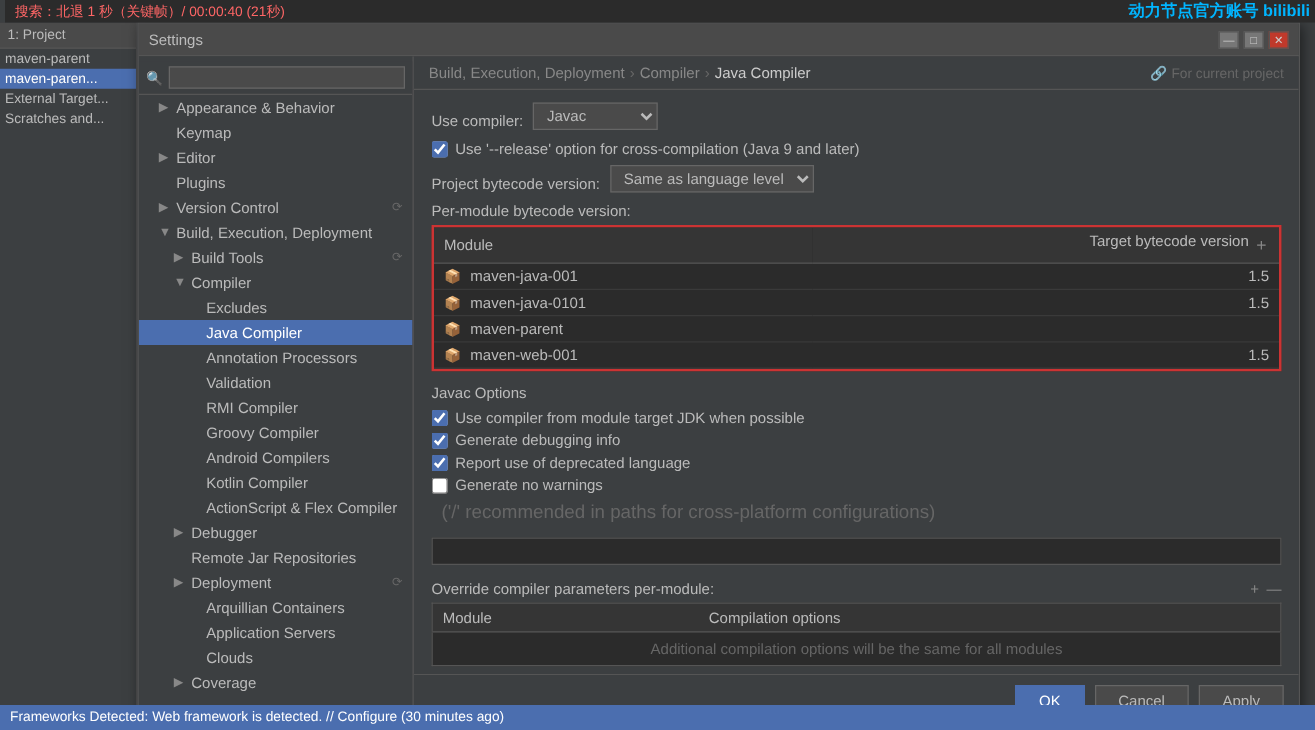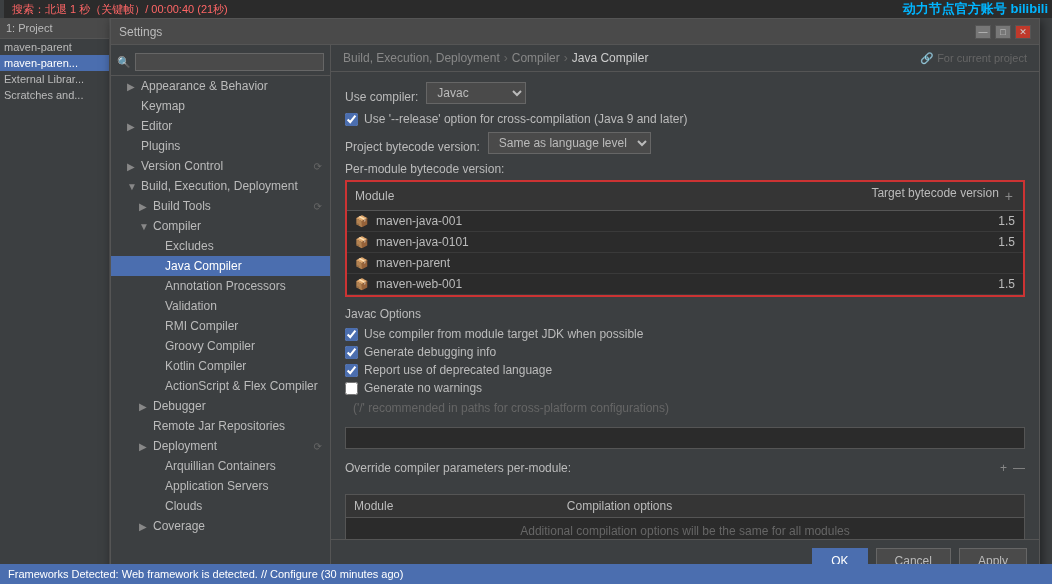--- a/index.html
+++ b/index.html
@@ -252,34 +252,34 @@
       color: #bbb;
       padding: 3px 6px;
       width: 100%;
       font-size: 12px;
       margin-top: 4px;
       margin-bottom: 8px;
     }
 
     .hint-text {
       color: #666;
-      font-size: 12px;
+      font-size: 15px;
       margin-left: 8px;
     }
 
     
     .override-section {
       margin-top: 4px;
     }
     .override-header {
       display: flex;
       align-items: center;
       font-size: 12px;
       color: #bbb;
-      margin-bottom: 19px;
+      margin-bottom: 4px;
     }
     .override-table {
       width: 100%;
       border-collapse: collapse;
       background: #2b2b2b;
       border: 1px solid #555;
     }
     .override-table th {
       background: #353535;
       color: #bbb;
@@ -394,21 +394,21 @@
 
 <div class="top-bar-outer">
   <span class="top-label">搜索：北退 1 秒（关键帧）/ 00:00:40 (21秒)</span>
   <span class="bilibili-tag">动力节点官方账号 bilibili</span>
 </div>
 
 <div class="project-panel">
   <div class="project-panel-title">1: Project</div>
   <div class="project-tree-item">maven-parent</div>
   <div class="project-tree-item selected">maven-paren...</div>
-  <div class="project-tree-item">External Librar...</div>
+  <div class="project-tree-item">External Target...</div>
   <div class="project-tree-item">Scratches and...</div>
 </div>
 
 <div class="window">
 
   <div class="title-bar">
     <span>Settings</span>
     <div class="title-bar-controls">
       <div class="title-btn">—</div>
       <div class="title-btn">□</div>
@@ -475,20 +475,24 @@
         <span class="tree-arrow">&nbsp;</span>
         <span>Validation</span>
       </div>
       <div class="tree-item indent-3">
         <span class="tree-arrow">&nbsp;</span>
         <span>RMI Compiler</span>
       </div>
       <div class="tree-item indent-3">
         <span class="tree-arrow">&nbsp;</span>
         <span>Groovy Compiler</span>
+      </div>
+      <div class="tree-item indent-3">
+        <span class="tree-arrow">&nbsp;</span>
+        <span>Android Compilers</span>
       </div>
       <div class="tree-item indent-3">
         <span class="tree-arrow">&nbsp;</span>
         <span>Kotlin Compiler</span>
       </div>
       <div class="tree-item indent-3">
         <span class="tree-arrow">&nbsp;</span>
         <span>ActionScript &amp; Flex Compiler</span>
       </div>
       <div class="tree-item indent-2">

